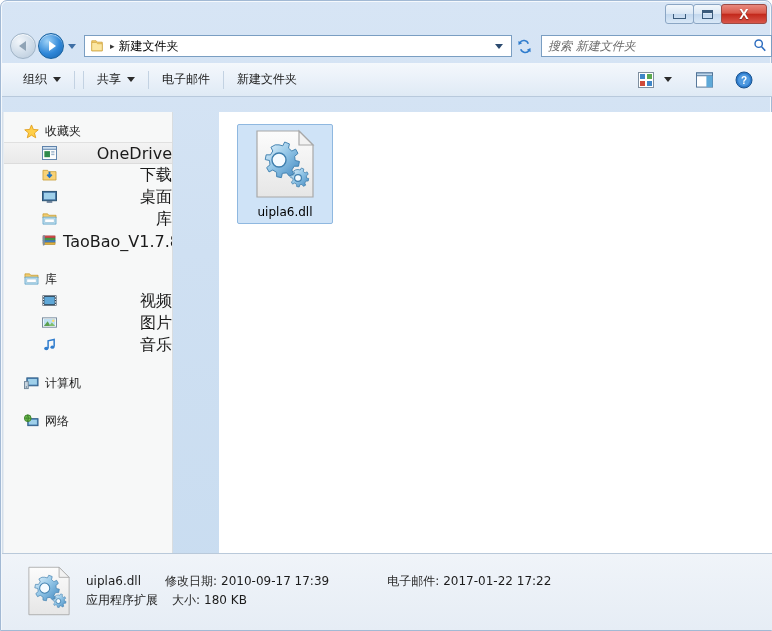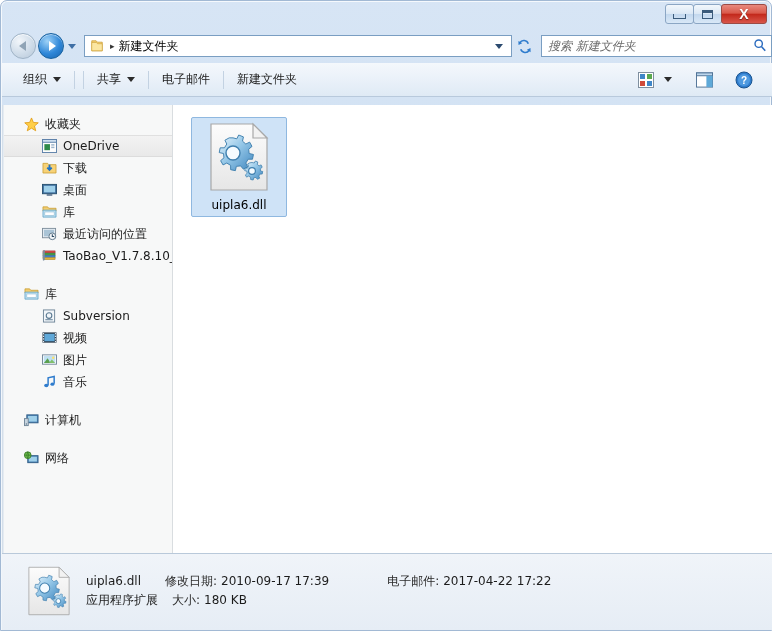--- a/index.html
+++ b/index.html
@@ -236,23 +236,24 @@
     display: flex;
     align-items: center;
     justify-content: center;
     height: 24px;
     padding: 0 5px;
   }
 
   
   #content {
     position: absolute;
-    left: 1px; top: 104px;
+    left: 1px; top: 111px;
     width: 770px; height: 457px;
     display: flex;
+    gap: 46px;
   }
   #sidebar {
     width: 171px;
     background: #f7f8f8;
     border-right: 1px solid #d9dde0;
     box-sizing: border-box;
     padding-top: 8px;
     overflow: hidden;
     position: relative;
   }
@@ -270,24 +271,25 @@
     padding-left: 22px;
     font-size: 12px;
     color: #1a1a1a;
   }
   .nav-header .label { margin-left: 6px; font-weight: normal; }
   .nav-item {
     display: flex;
     align-items: center;
     height: 22px;
     padding-left: 40px;
-    font-size: 12px;
+    font-size: 16px;
     color: #1a1a1a;
     white-space: nowrap;
     overflow: hidden;
+    justify-content: space-between;
   }
   .nav-item .label { margin-left: 6px; }
   .nav-item.selected {
     background: linear-gradient(to bottom, #f3f3f3 0%, #e9e9e9 100%);
     border-top: 1px solid #e0e0e0;
     border-bottom: 1px solid #dcdcdc;
     height: 20px;
   }
   .nav-spacer { height: 14px; }
 
@@ -527,31 +529,20 @@
           <span style="display:flex;">
             <svg width="15" height="14" viewBox="0 0 16 15">
               <path d="M1 2 h5 l1.2 1.5 H15 v3 H1 z" fill="#f3cd70" stroke="#c79a2e" stroke-width="0.8"></path>
               <path d="M1 5.5 H15 v7.5 H1 z" fill="#bde0f2" stroke="#5b9ec4" stroke-width="0.8"></path>
               <rect x="3" y="7.5" width="10" height="3.5" fill="#ffffff" stroke="#8fb8cf" stroke-width="0.6"></rect>
             </svg>
           </span>
           <span class="label">库</span>
         </div>
 
-        <div class="nav-item">
-          <span style="display:flex;">
-            <svg width="15" height="14" viewBox="0 0 16 15">
-              <rect x="0.5" y="1.5" width="14" height="10" fill="#e8eef3" stroke="#7e8e9c"></rect>
-              <rect x="2" y="3" width="11" height="7" fill="#aac4d6"></rect>
-              <circle cx="11" cy="10" r="3.6" fill="#f0f4f7" stroke="#5f7689"></circle>
-              <path d="M11 7.8 v2.4 h2" stroke="#2b4a63" stroke-width="1.1" fill="none"></path>
-            </svg>
-          </span>
-          <span class="label">最近访问的位置</span>
-        </div>
 
         <div class="nav-item">
           <span style="display:flex;">
             <svg width="15" height="14" viewBox="0 0 16 15">
               <rect x="1" y="2" width="13" height="2.2" fill="#d94a4a" stroke="#8f2f2f" stroke-width="0.5"></rect>
               <rect x="1" y="4.4" width="13" height="2.2" fill="#46a046" stroke="#2c6b2c" stroke-width="0.5"></rect>
               <rect x="1" y="6.8" width="13" height="2.2" fill="#3f7fc4" stroke="#2a5a8c" stroke-width="0.5"></rect>
               <rect x="1" y="9.2" width="13" height="2.2" fill="#e0b13c" stroke="#9c7a22" stroke-width="0.5"></rect>
               <polygon points="1,2 3,1 3,11.8 1,12.6" fill="#7c8e9e"></polygon>
             </svg>
@@ -568,30 +559,20 @@
           <span style="display:flex;">
             <svg width="15" height="14" viewBox="0 0 16 15">
               <path d="M1 2 h5 l1.2 1.5 H15 v3 H1 z" fill="#f3cd70" stroke="#c79a2e" stroke-width="0.8"></path>
               <path d="M1 5.5 H15 v7.5 H1 z" fill="#bde0f2" stroke="#5b9ec4" stroke-width="0.8"></path>
               <rect x="3" y="7.5" width="10" height="3.5" fill="#ffffff" stroke="#8fb8cf" stroke-width="0.6"></rect>
             </svg>
           </span>
           <span class="label">库</span>
         </div>
 
-        <div class="nav-item">
-          <span style="display:flex;">
-            <svg width="15" height="14" viewBox="0 0 16 15">
-              <rect x="1.5" y="1" width="12" height="13" fill="#f2f6f9" stroke="#6f8598"></rect>
-              <circle cx="7.5" cy="7" r="3" fill="none" stroke="#5b7a92" stroke-width="1.2"></circle>
-              <line x1="3.5" y1="11.5" x2="11.5" y2="11.5" stroke="#5b7a92" stroke-width="1"></line>
-            </svg>
-          </span>
-          <span class="label">Subversion</span>
-        </div>
 
         <div class="nav-item">
           <span style="display:flex;">
             <svg width="15" height="14" viewBox="0 0 16 15">
               <rect x="0.5" y="1.5" width="15" height="11" fill="#2c3c4c"></rect>
               <rect x="2.5" y="3" width="11" height="8" fill="#5fa8d8"></rect>
               <g fill="#e8eef3">
                 <rect x="1" y="2.2" width="1.2" height="1.4"></rect>
                   <rect x="1" y="5" width="1.2" height="1.4"></rect>
                 <rect x="1" y="7.8" width="1.2" height="1.4"></rect>
@@ -727,21 +708,21 @@
     </div>
 
     <div id="status-text">
       <div class="status-line">
         <span class="name">uipla6.dll</span>
         <span class="st-gap"></span>
         <span class="st-key">修改日期:</span>
         <span class="st-val">2010-09-17 17:39</span>
         <span class="st-gap-lg"></span>
         <span class="st-key">电子邮件:</span>
-        <span class="st-val">2017-04-22 17:22</span>
+        <span class="st-val">2017-01-22 17:22</span>
       </div>
       <div class="status-line">
         <span>应用程序扩展</span>
         <span class="st-gap-sm"></span>
         <span class="st-key">大小:</span>
         <span class="st-val">180 KB</span>
       </div>
     </div>
   </div>
 

